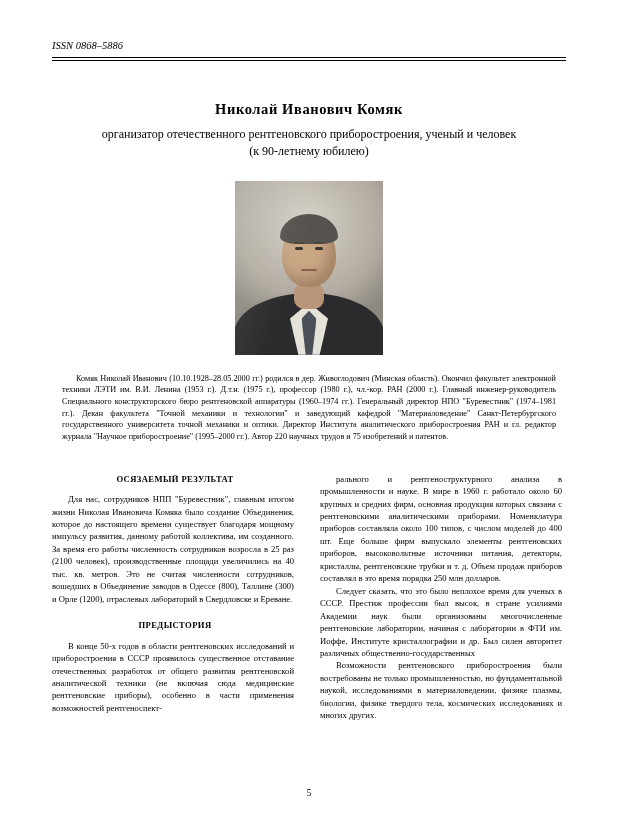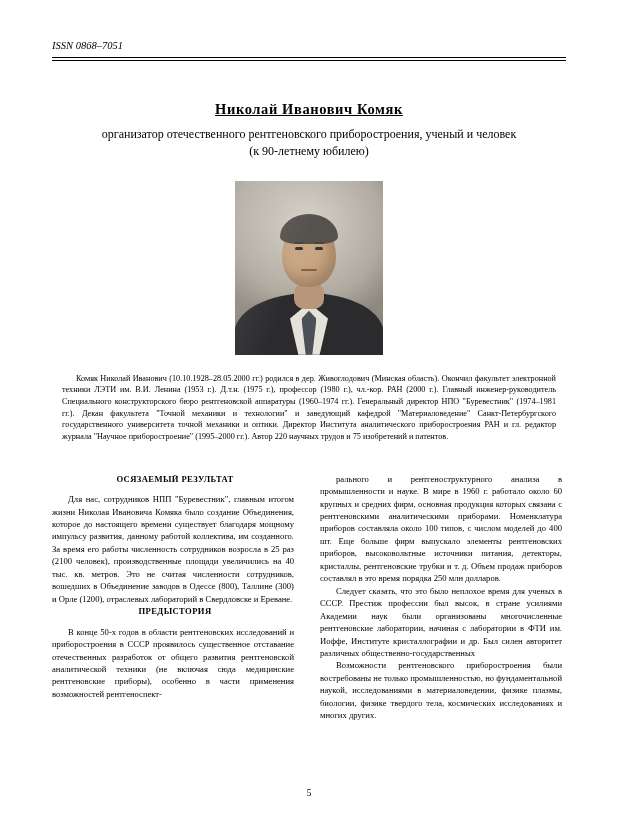--- a/index.html
+++ b/index.html
@@ -47,21 +47,20 @@
   }
   .title-block {
     text-align: center;
     margin-top: 40px;
   }
   .main-title {
     font-size: 14.5px;
     font-weight: bold;
     letter-spacing: 0.6px;
     margin-bottom: 8px;
-    text-decoration: underline;
   }
   .subtitle {
     font-size: 12px;
     line-height: 1.45;
   }
   .subtitle .line2 {
     display: block;
   }
   .portrait-wrap {
     display: flex;
@@ -201,20 +200,21 @@
     text-align: justify;
   }
   .sec-head {
     text-align: center;
     font-size: 8.6px;
     font-weight: bold;
     letter-spacing: 0.4px;
     margin: 0 0 8px 0;
   }
   .sec-head.second {
+    margin-top: 14px;
   }
   .col p {
     margin: 0 4px 0 0;
     text-indent: 16px;
   }
   .col p + p {
     margin-top: 0;
   }
   .page-number {
     position: absolute;
@@ -224,21 +224,21 @@
     text-align: center;
     font-size: 9.5px;
   }
 </style>
 </head>
 <body>
 
 <div class="page">
 
   <div class="header-row">
-    <div class="issn">ISSN 0868–7051</div>
+    <div class="issn">ISSN 0868–5886</div>
   </div>
   <div class="rule"></div>
   <div class="rule2"></div>
 
   <div class="title-block">
     <div class="main-title">Николай  Иванович  Комяк</div>
     <div class="subtitle">
       <span>организатор отечественного рентгеновского приборостроения, ученый и человек</span>
       <span class="line2">(к 90-летнему юбилею)</span>
     </div>

